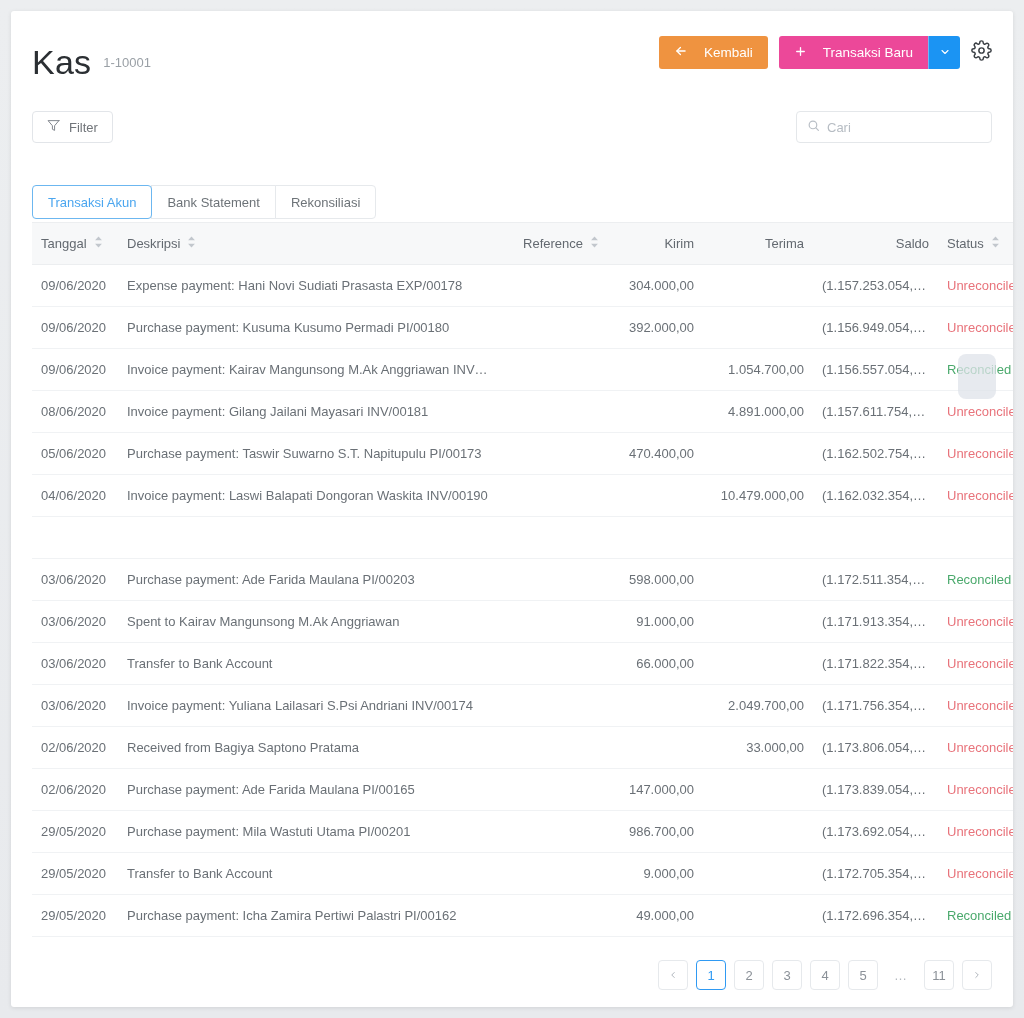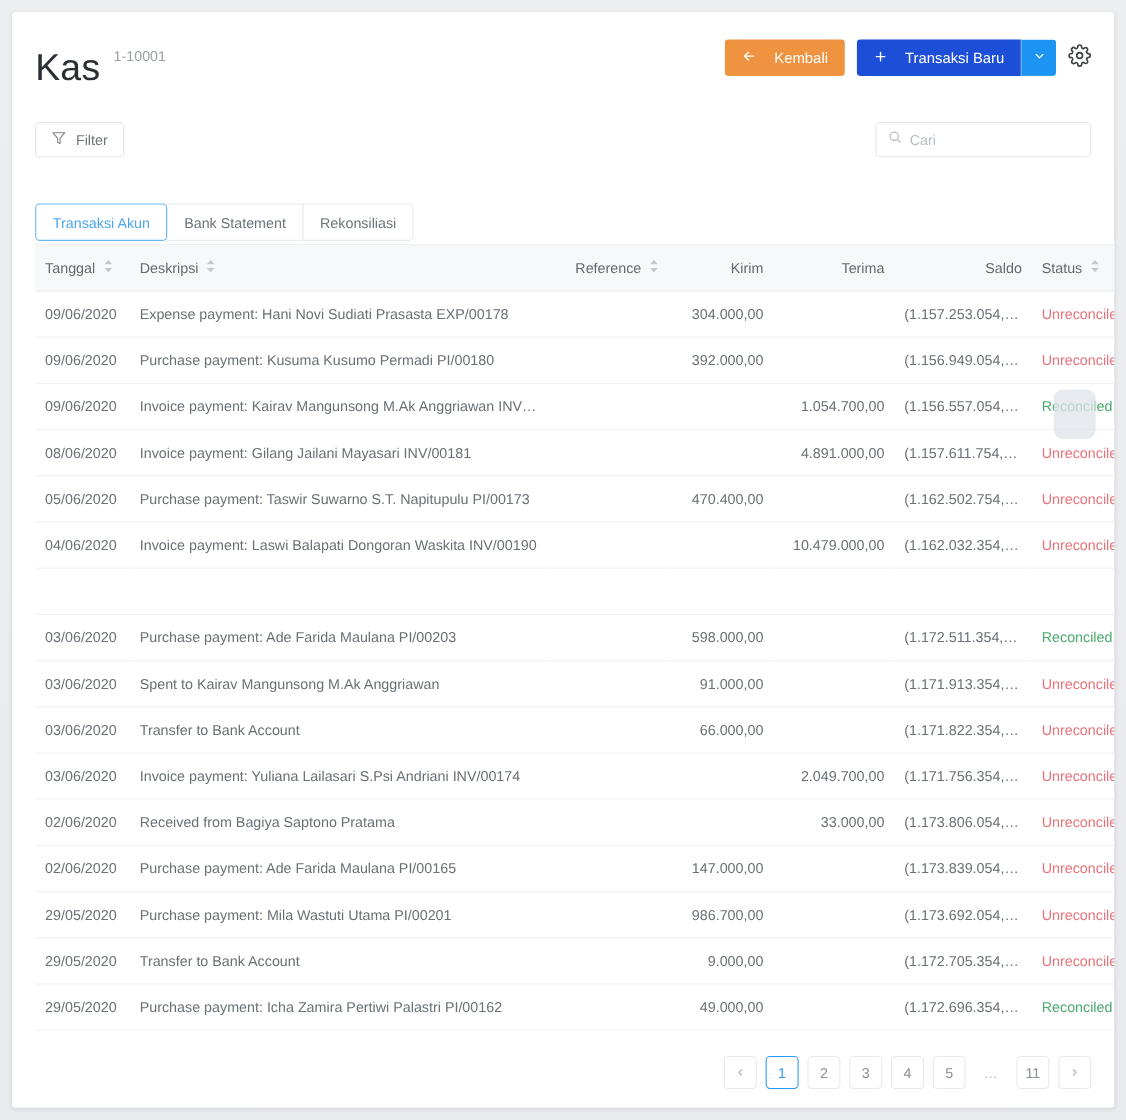--- a/index.html
+++ b/index.html
@@ -23,38 +23,38 @@
     box-shadow: 0 1px 4px rgba(0,0,0,.10);
     overflow: hidden;
   }
 
   
   .hdr {
     position: relative;
     height: 92px;
     padding: 0 21px;
   }
-  .title-wrap { position: absolute; left: 21px; top: 32px; display: flex; align-items: flex-start; }
+  .title-wrap { position: absolute; left: 21px; top: 32px; display: flex; align-items: center; }
   .title { font-size: 34px; color: #2b2f33; font-weight: 400; letter-spacing: .2px; }
   .subtitle { font-size: 13px; color: #9aa0a6; margin-left: 12px; }
 
   .hdr-actions { position: absolute; right: 21px; top: 25px; display: flex; align-items: center; gap: 11px; }
 
   .btn {
     display: inline-flex; align-items: center; justify-content: center;
     gap: 16px;
     height: 33px; padding: 0 15px;
     border: none; border-radius: 3px;
     font-size: 13.5px; color: #fff;
     cursor: pointer;
     font-family: "Liberation Sans", sans-serif;
     white-space: nowrap;
   }
   .btn-orange { background: #ef9340; }
-  .btn-blue { background: #1d4ed8; border-radius: 3px 0 0 3px; }
+  .btn-blue { background: #ec4899; border-radius: 3px 0 0 3px; }
   .split { display: flex; }
   .btn-split-arrow {
     width: 32px; height: 33px;
     background: #1b94f3;
     border-left: 1px solid rgba(255,255,255,.35);
     border-radius: 0 3px 3px 0;
     display: flex; align-items: center; justify-content: center;
     cursor: pointer;
   }
   .gear { cursor: pointer; display: flex; align-items: center; }

